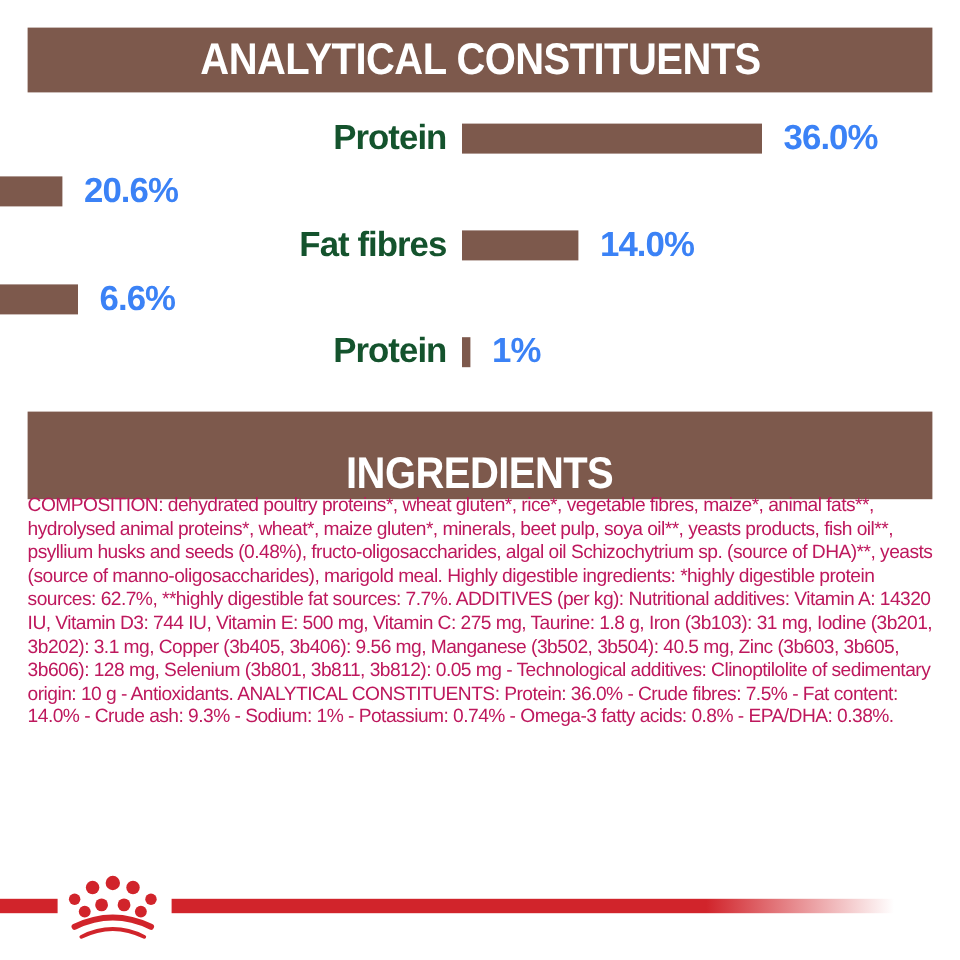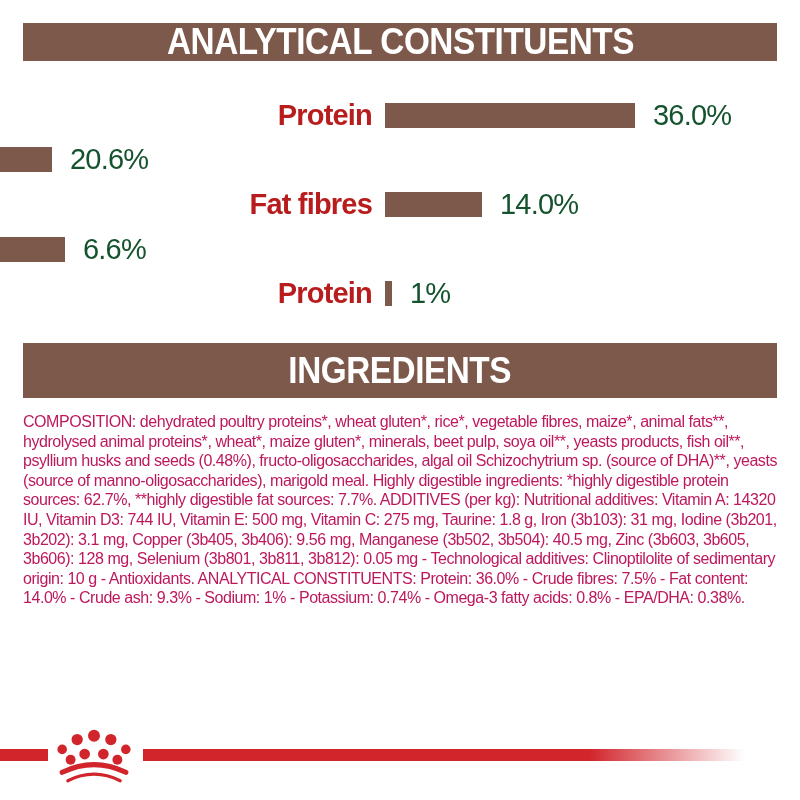--- a/index.html
+++ b/index.html
@@ -11,36 +11,36 @@
     overflow: hidden;
     font-family: "Liberation Sans", sans-serif;
     color: #1a1a1a;
   }
 
   
   .band {
     position: absolute;
     left: 23px;
     width: 754px;
-    height: 38px;
+    height: 54px;
     background: var(--brand-brown, #7d594c);
     display: flex;
     align-items: center;
     justify-content: center;
   }
   .band-title {
     color: var(--header-text, #ffffff);
     font-weight: 700;
     font-size: 37px;
     letter-spacing: -0.5px;
     transform: scaleX(0.90);
     white-space: nowrap;
   }
   #band-analytical { top: 23px; }
-  #band-ingredients { top: 343px; height: 55px; }
+  #band-ingredients { top: 343px; height: 73px; align-items: flex-end; }
 
   
   .chart {
     position: absolute;
     left: 0;
     top: 93px;
     width: 800px;
   }
   .crow {
     display: flex;
@@ -48,34 +48,34 @@
     height: 44.6px;
   }
   .clabel {
     width: 385px;
     box-sizing: border-box;
     text-align: right;
     padding-right: 13px;
     font-size: 29px;
     font-weight: 700;
     letter-spacing: -0.8px;
-    color: #b91c1c;
+    color: #14532d;
     white-space: nowrap;
   }
   .cbar {
     height: 25px;
     background: var(--brand-brown, #7d594c);
     flex: 0 0 auto;
   }
   .cvalue {
     margin-left: 18px;
     font-size: 29px;
-    font-weight: 400;
+    font-weight: 700;
     letter-spacing: -0.8px;
-    color: #14532d;
+    color: #3b82f6;
     white-space: nowrap;
   }
 
   
   .ingredients-text {
     position: absolute;
     left: 23px;
     top: 412px;
     width: 754px;
     font-size: 16px;

